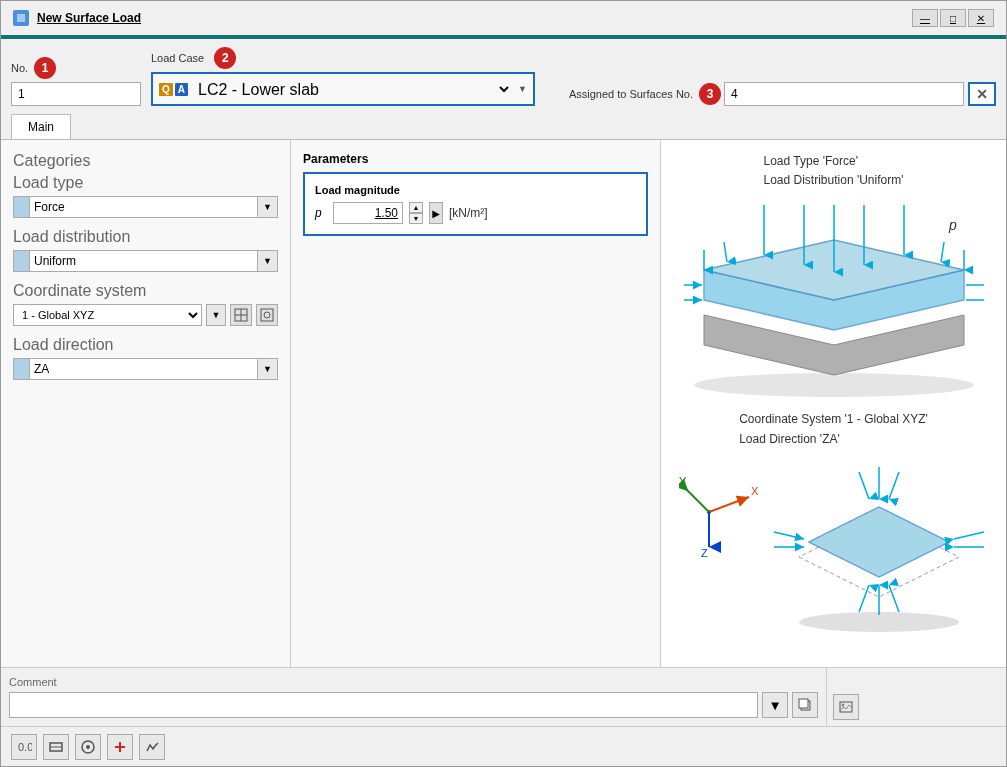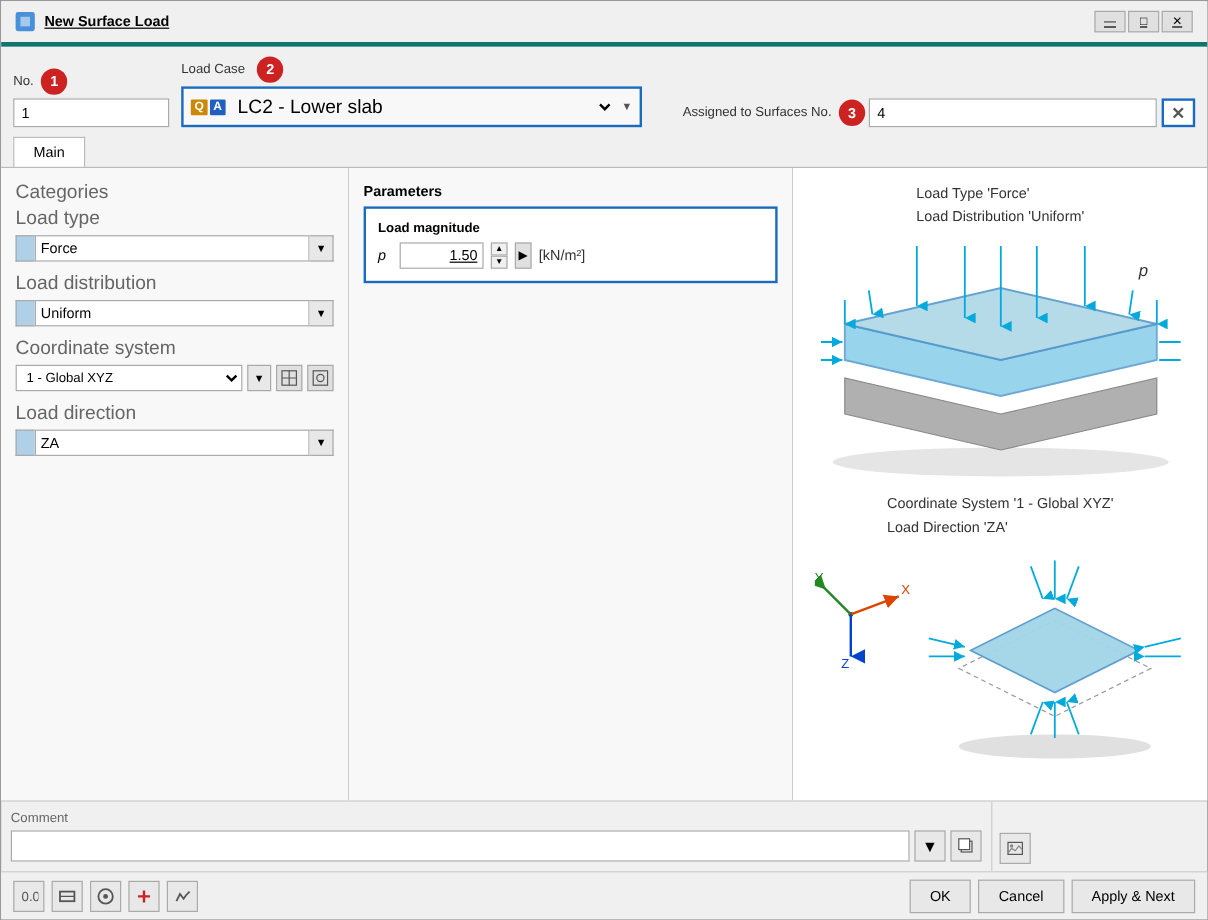--- a/index.html
+++ b/index.html
@@ -385,19 +385,14 @@
           <line x1="3" y1="8" x2="13" y2="8" stroke="#cc2222" stroke-width="2"></line>
           <line x1="8" y1="3" x2="8" y2="13" stroke="#cc2222" stroke-width="2"></line>
         </svg>
       </button>
       <button class="status-icon">
         <svg width="16" height="16" viewBox="0 0 16 16">
           <polyline points="3,12 6,6 9,10 11,7 14,4" fill="none" stroke="#555" stroke-width="1.5"></polyline>
         </svg>
       </button>
     </div>
-    <div class="status-buttons">
-      <button class="action-btn">OK</button>
-      <button class="action-btn">Cancel</button>
-      <button class="action-btn primary">Apply &amp; Next</button>
-    </div>
   </div>
 </div>
 
 </body></html>

